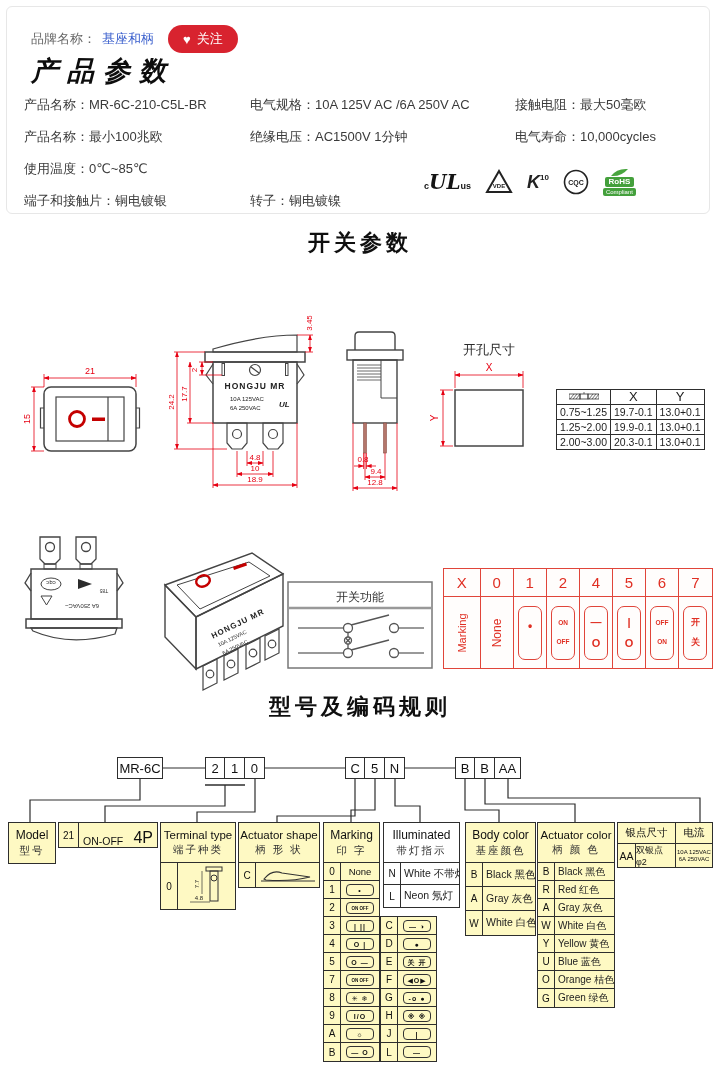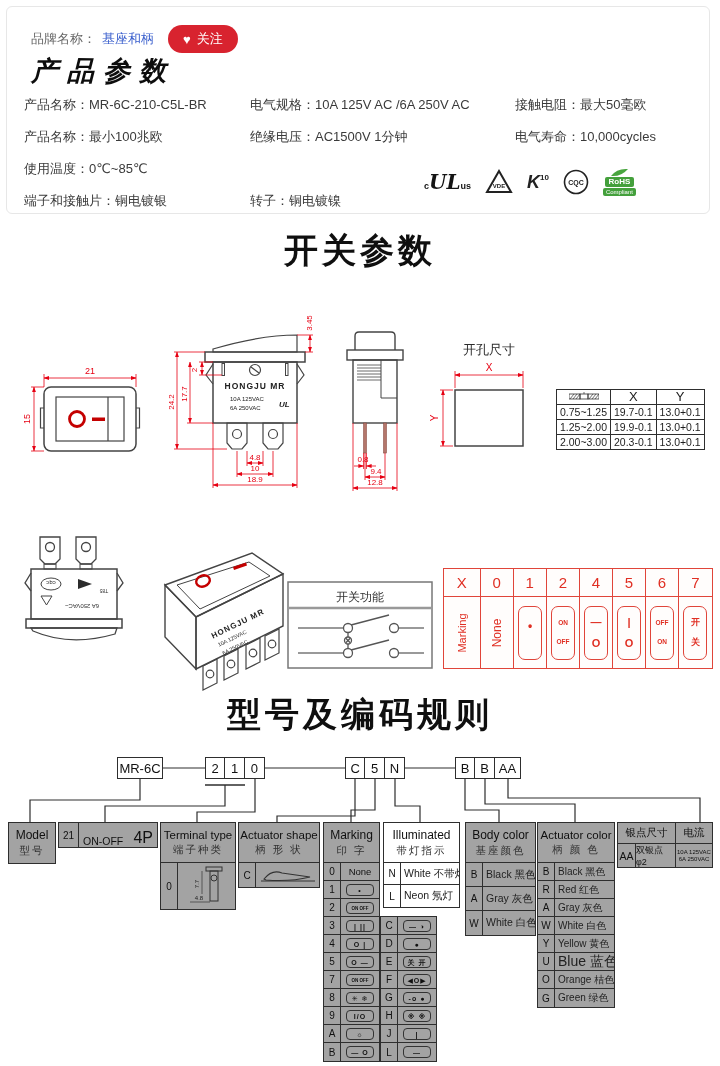--- a/index.html
+++ b/index.html
@@ -18,21 +18,21 @@
   .spec{position:absolute;font-size:13px;color:#3a3a3a;white-space:nowrap}
   .certs{position:absolute;left:424px;top:168px;display:flex;align-items:center;gap:14px}
   .ul-wrap{font-weight:bold;color:#141414;font-size:9px;display:flex;align-items:flex-end}
   .ul-big{font-family:"DejaVu Serif",serif;font-style:italic;font-weight:900;font-size:20px;line-height:18px}
   .enec{font-weight:900;color:#222;font-size:18px;font-style:italic;display:flex;align-items:flex-start}
   .enec small{font-size:8px;font-style:normal;margin-top:1px}
   .rohs{display:flex;flex-direction:column;align-items:center;line-height:1}
   .rohs .r1{background:#44a03c;color:#fff;font-size:8px;font-weight:bold;padding:1px 4px;border-radius:2px}
   .rohs .r2{background:#44a03c;color:#fff;font-size:6px;padding:1px 3px;border-radius:2px;margin-top:1px}
   
-  .sectitle{position:absolute;left:0;width:720px;text-align:center;font-size:34px;font-weight:bold;
+  .sectitle{position:absolute;left:0;width:720px;text-align:center;font-size:22px;font-weight:bold;
             color:#0f0f0f;letter-spacing:4px}
   svg text{font-family:"Liberation Sans","DejaVu Sans",sans-serif}
   
   .holetable{position:absolute;left:556px;top:389px;border-collapse:collapse;font-size:10.5px;color:#1c1c1c;background:#fff}
   .holetable td{border:1.5px solid #2e2e2e;text-align:center;padding:0 3px;height:14px;line-height:14px;white-space:nowrap}
   
   .redtable{position:absolute;left:443px;top:568px;width:270px;border:1px solid #e0453a;background:#fffdfc;
             box-sizing:border-box;color:#e02f23}
   .rhead{display:flex;border-bottom:1px solid #e0453a;height:27px}
   .rhead>div{box-sizing:border-box;border-right:1px solid #e0453a;display:flex;align-items:center;
@@ -50,21 +50,21 @@
   .rsm .rtop,.rsm .rbot{font-size:6.5px;letter-spacing:0}
   .rcjk .rtop,.rcjk .rbot{font-size:9px}
   .rdot .rtop{font-size:12px}
   
   .coding{position:absolute;left:0;top:740px;width:720px;height:326px}
   .codebox{position:absolute;top:17px;height:22px;border:1.5px solid #2e2e2e;background:#fff;box-sizing:border-box;
            display:flex;align-items:center;justify-content:center;font-size:13px;color:#111}
   .codeseg{position:absolute;top:17px;height:22px;border:1.5px solid #2e2e2e;background:#fff;box-sizing:border-box;display:flex}
   .codeseg>div{border-right:1.5px solid #2e2e2e;display:flex;align-items:center;justify-content:center;font-size:13px;color:#111;box-sizing:border-box}
   .codeseg>div:last-child{border-right:none}
-  .ct{position:absolute;border:1.5px solid #2e2e2e;background:#a3a3a3;box-sizing:border-box}
+  .ct{position:absolute;border:1.5px solid #2e2e2e;background:#fef9c3;box-sizing:border-box}
   .ct .hd{display:flex;flex-direction:column;align-items:center;justify-content:center;height:40px;
           border-bottom:1.5px solid #2e2e2e;box-sizing:border-box}
   .ct.noline .hd{border-bottom:none}
   .hd .en{font-size:12px;color:#101010;white-space:nowrap}
   .hd .cn{font-size:10.5px;color:#333;letter-spacing:2px;margin-top:2px;white-space:nowrap}
   .crow{display:flex;align-items:stretch;border-bottom:1px solid #2e2e2e;box-sizing:border-box}
   .crow:last-child{border-bottom:none}
   .ccode{flex:0 0 17px;border-right:1px solid #2e2e2e;display:flex;align-items:center;justify-content:center;
          font-size:10px;color:#111;box-sizing:border-box}
   .clabel{flex:1;display:flex;align-items:center;font-size:10.5px;color:#222;padding-left:3px;white-space:nowrap;overflow:hidden}
@@ -716,21 +716,21 @@
       <div class="crow arow">
         <div class="ccode">W</div>
         <div class="clabel" style="font-size:10px">White 白色</div>
       </div>
       <div class="crow arow">
         <div class="ccode">Y</div>
         <div class="clabel" style="font-size:10px">Yellow 黄色</div>
       </div>
       <div class="crow arow">
         <div class="ccode">U</div>
-        <div class="clabel" style="font-size:14px">Blue 蓝色</div>
+        <div class="clabel" style="font-size:10px">Blue 蓝色</div>
       </div>
       <div class="crow arow">
         <div class="ccode">O</div>
         <div class="clabel" style="font-size:10px">Orange 桔色</div>
       </div>
       <div class="crow arow">
         <div class="ccode">G</div>
         <div class="clabel" style="font-size:10px">Green 绿色</div>
       </div>
     </div>

